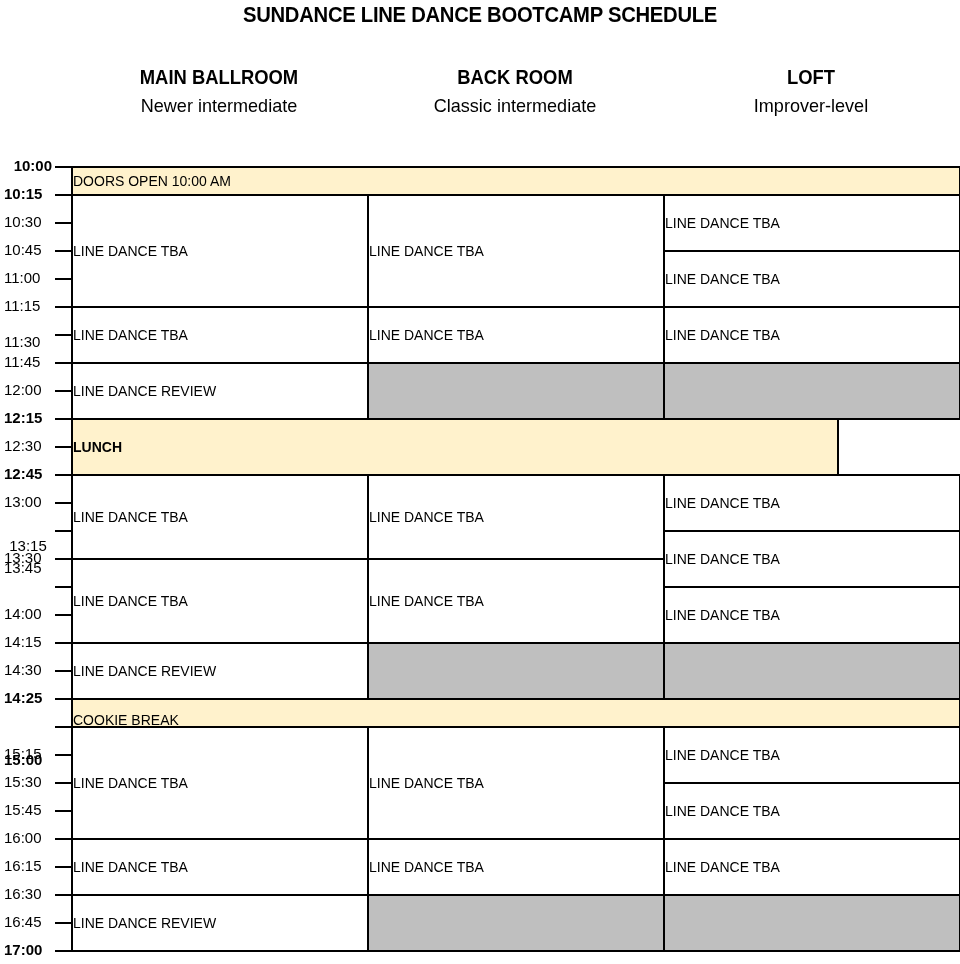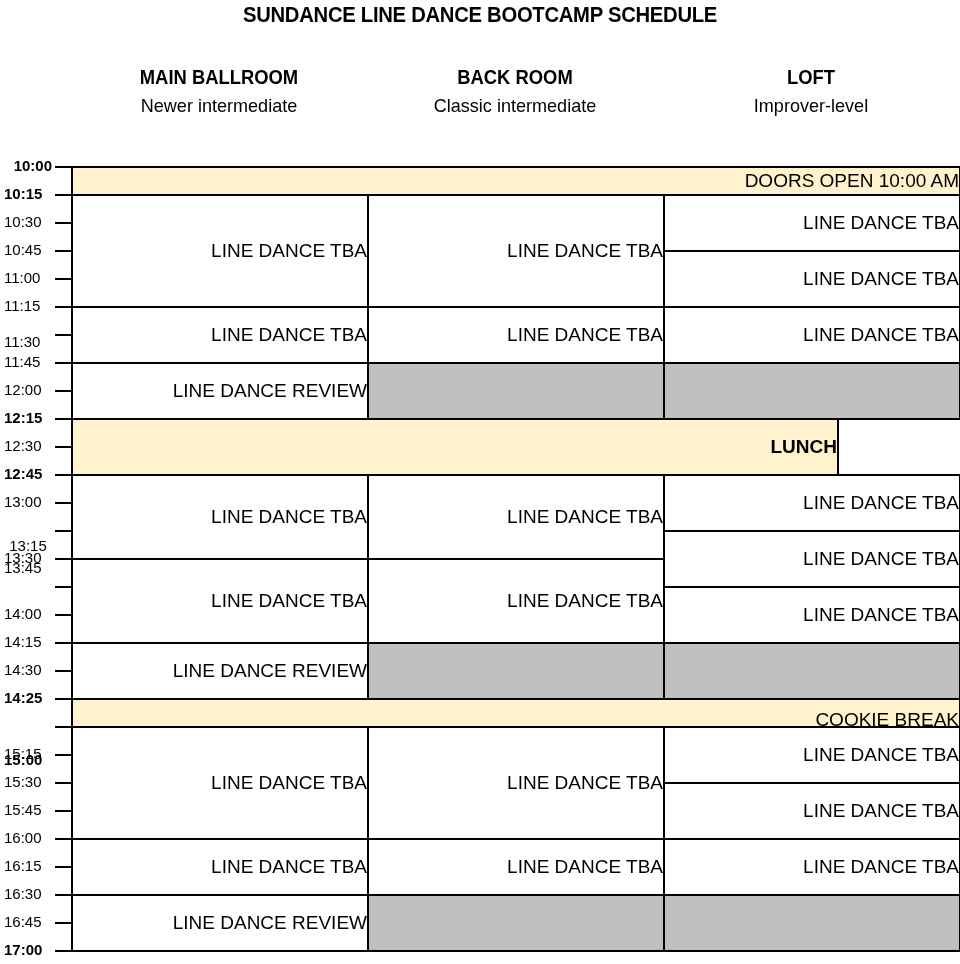--- a/index.html
+++ b/index.html
@@ -7,22 +7,22 @@
          font-family: "Liberation Sans", "DejaVu Sans", sans-serif; color: #000; }
   .title { position: absolute; top: 2px; left: 0; width: 960px; text-align: center;
            font-weight: bold; font-size: 22px; letter-spacing: -0.3px; transform: scaleX(0.92); }
   .room { position: absolute; top: 66px; width: 296px; text-align: center; }
   .room .rname { font-weight: bold; font-size: 20px; transform: scaleX(0.92); display:block; }
   .room .rlevel { font-size: 19px; margin-top: 6px; display:block; transform: scaleX(0.95); }
   .tick-label { position: absolute; left: 4px; width: 48px; font-size: 15px; line-height: 16px; }
   .tick-label.bold { font-weight: bold; }
   .tick { position: absolute; left: 55px; width: 17px; height: 2px; background: #000; }
   .cell { position: absolute; box-sizing: border-box; border: 2px solid #000;
-          display: flex; align-items: center; justify-content: flex-end;
-          font-size: 19px; background: #fff; }
+          display: flex; align-items: center; justify-content: flex-start;
+          font-size: 14px; background: #fff; }
   .cell.break { background: #fff2cc; }
   .cell.gray { background: #bfbfbf; }
   .cell.bold { font-weight: bold; }
 </style>
 </head>
 <body>
 
 <div class="title">SUNDANCE LINE DANCE BOOTCAMP SCHEDULE</div>
 
 <div class="room" style="left:71px">

